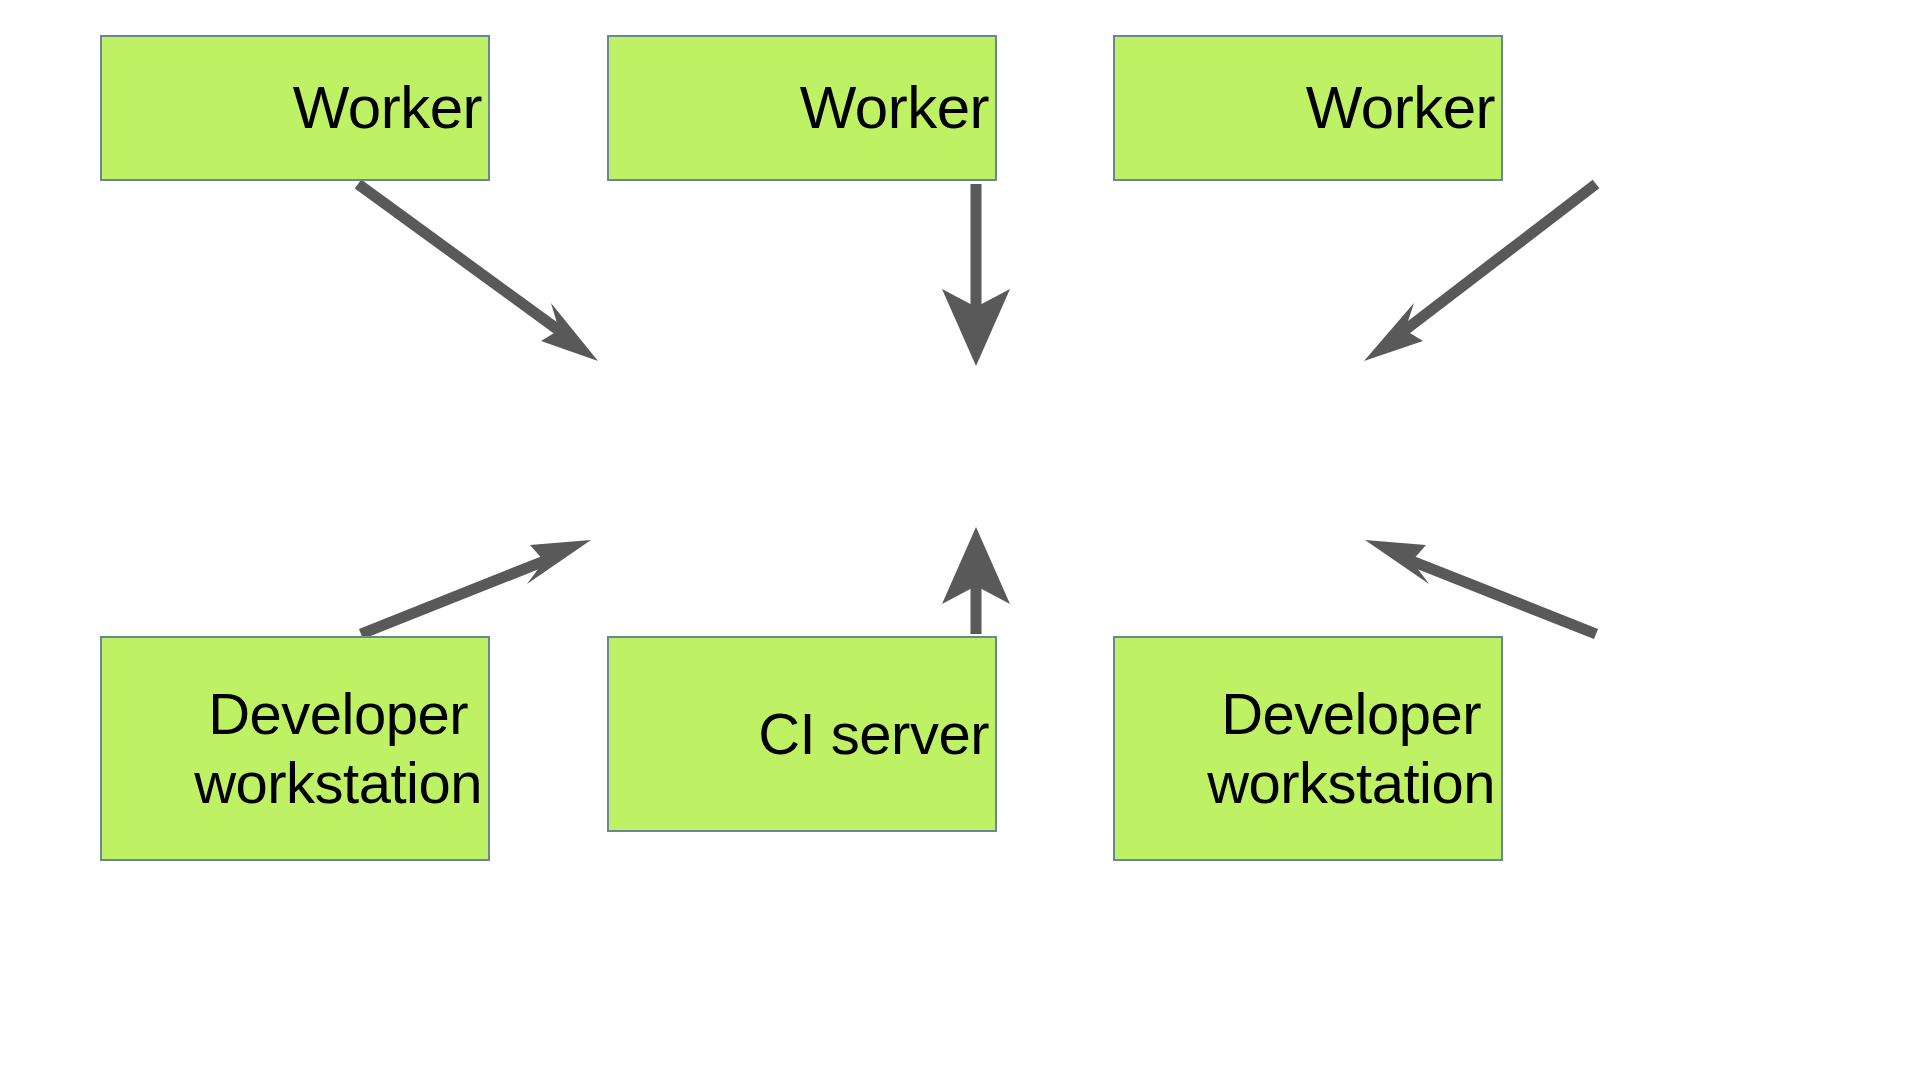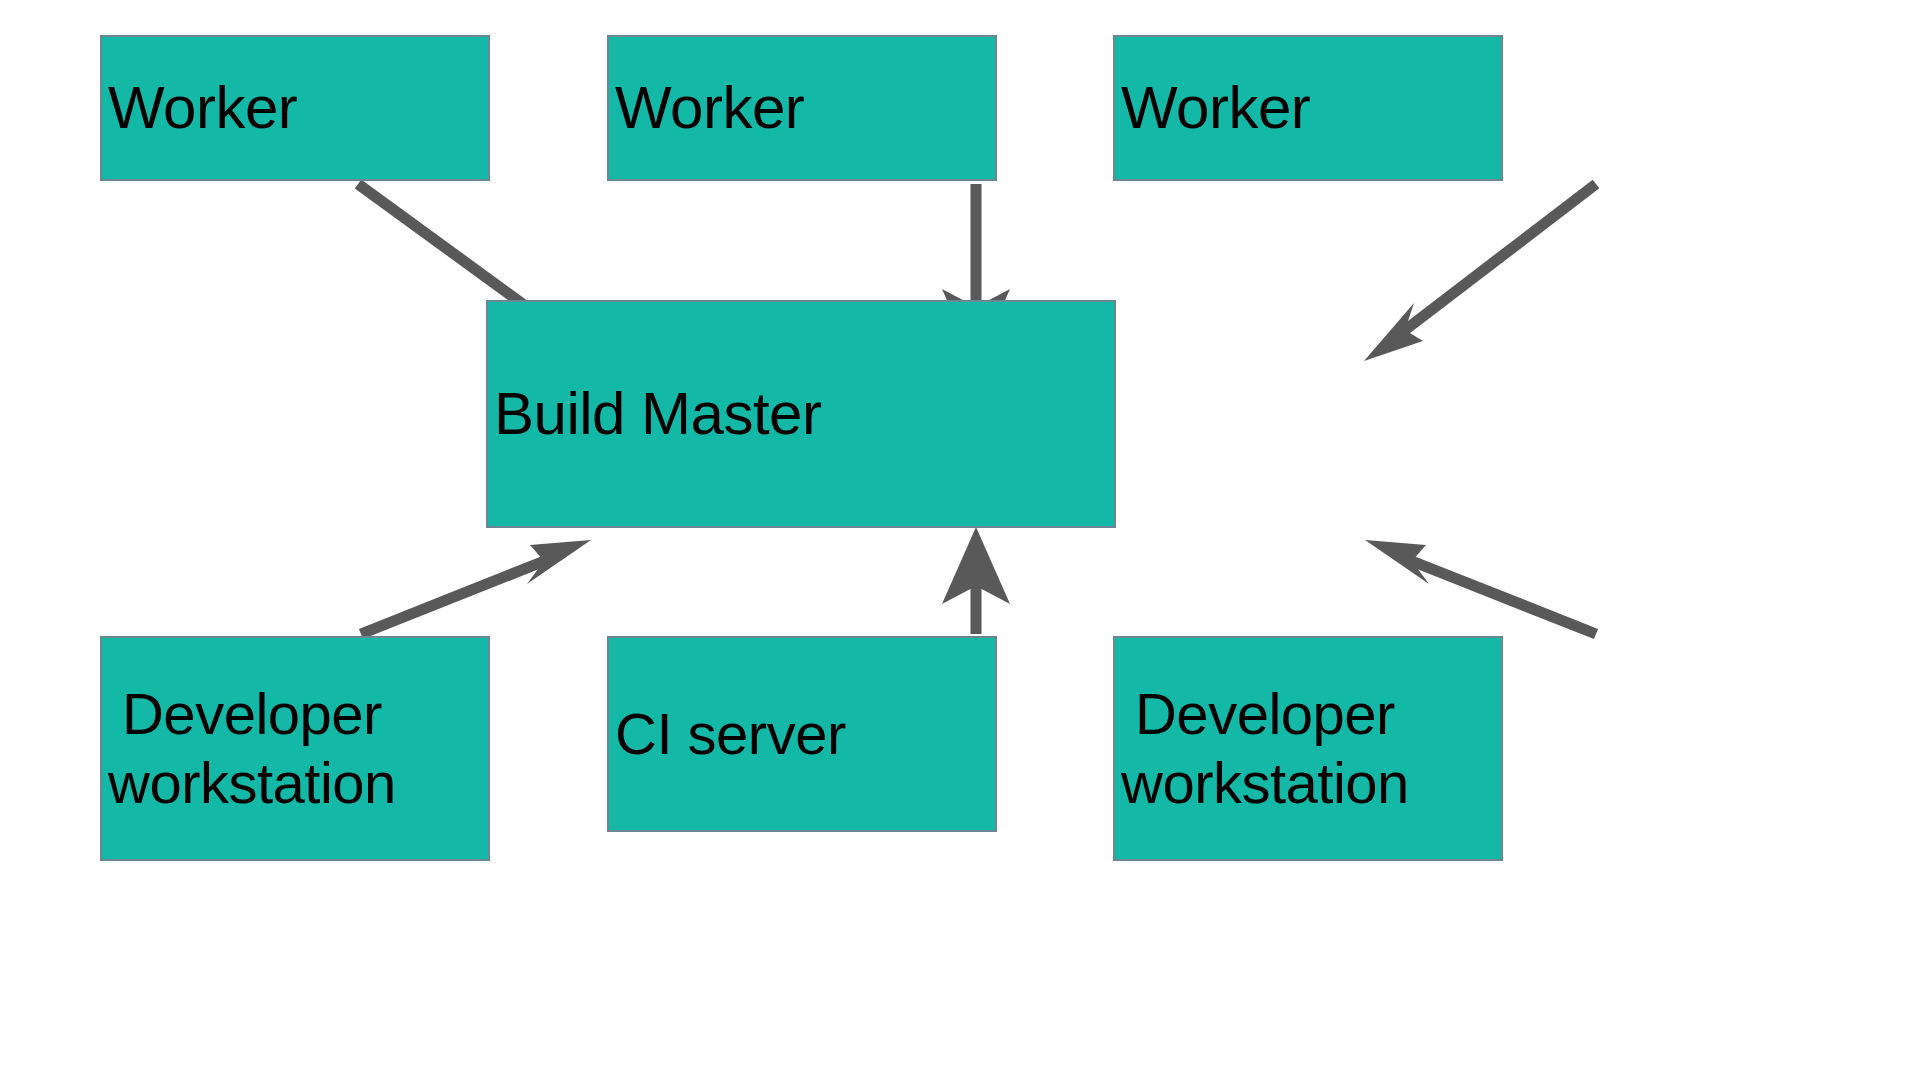--- a/index.html
+++ b/index.html
@@ -22,25 +22,25 @@
     position: absolute;
     left: 0;
     top: 0;
     width: 1910px;
     height: 1090px;
     pointer-events: none;
   }
   .node {
     position: absolute;
     box-sizing: border-box;
-    background: #14b8a6;
+    background: #bef264;
     border: 2px solid #6b8795;
     display: flex;
     align-items: center;
-    justify-content: flex-start;
+    justify-content: flex-end;
     text-align: center;
   }
   .node-label {
     color: #000000;
     font-family: "Liberation Sans", sans-serif;
     font-weight: 400;
     line-height: 1.18;
     letter-spacing: -0.5px;
     white-space: pre-line;
     padding: 0 6px;
@@ -105,23 +105,20 @@
   </div>
 
   <div class="node" id="node-worker-2">
     <span class="node-label">Worker</span>
   </div>
 
   <div class="node" id="node-worker-3">
     <span class="node-label">Worker</span>
   </div>
 
-  <div class="node" id="node-build-master">
-    <span class="node-label">Build Master</span>
-  </div>
 
   <div class="node" id="node-dev-left">
     <span class="node-label">Developer
 workstation</span>
   </div>
 
   <div class="node" id="node-ci-server">
     <span class="node-label">CI server</span>
   </div>
 

